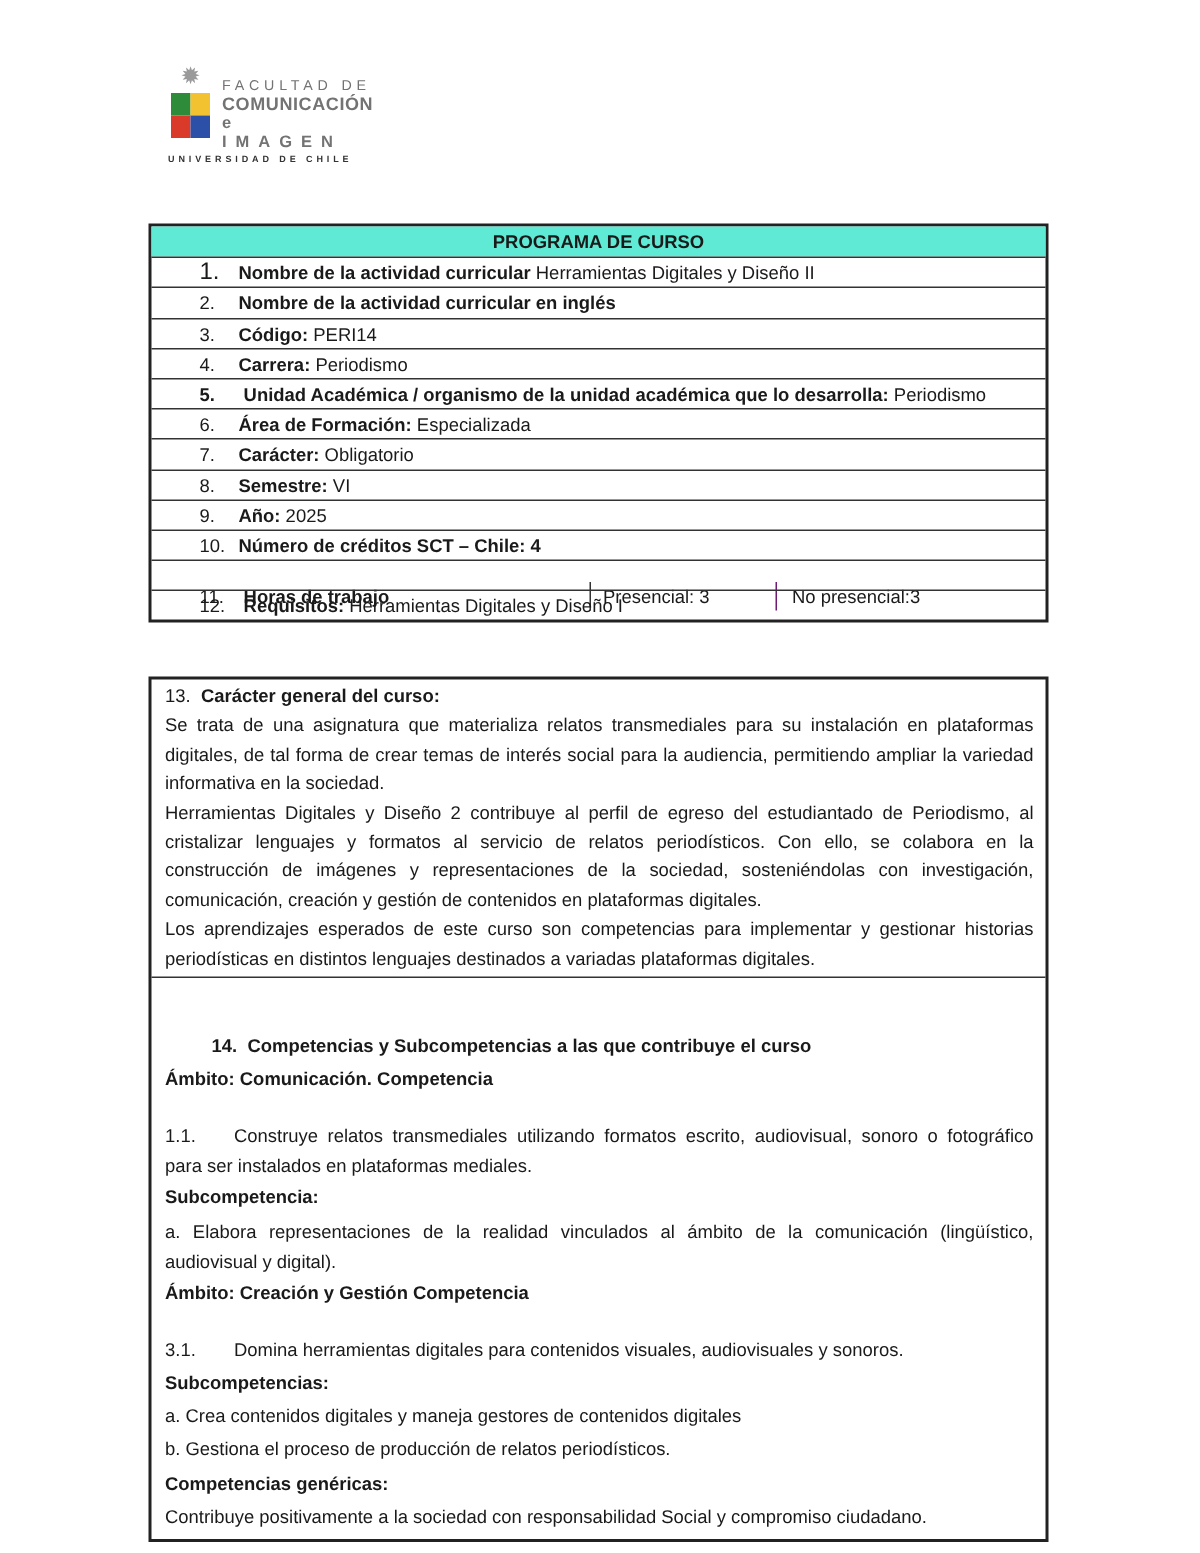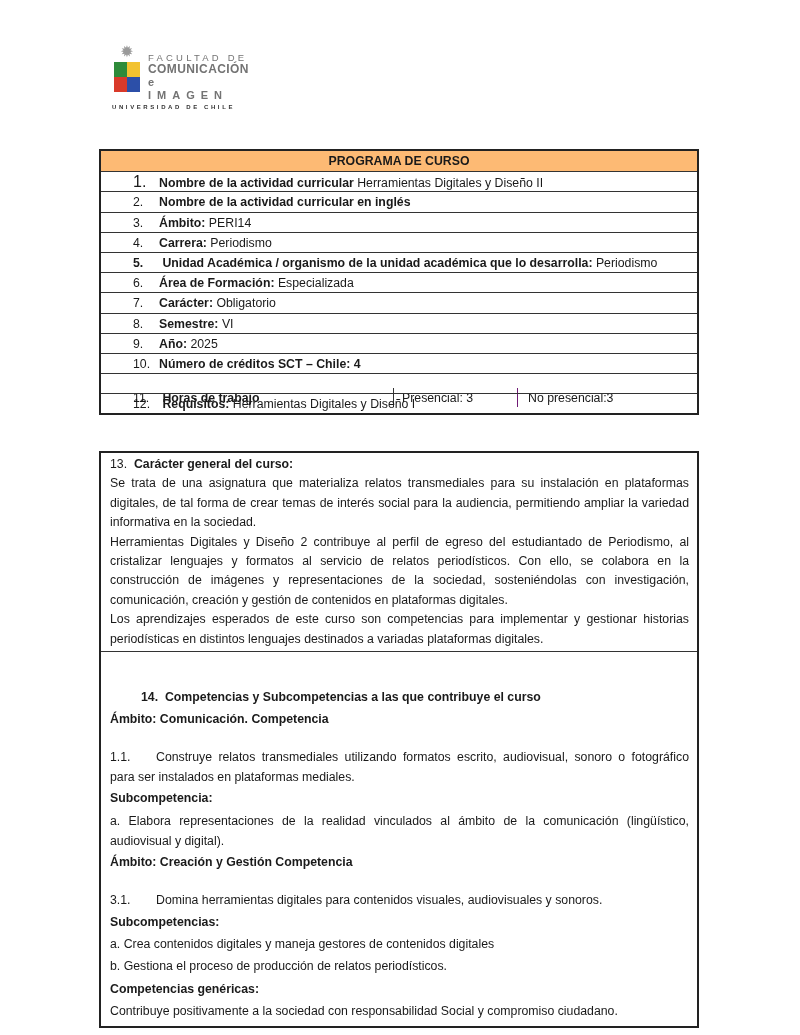--- a/index.html
+++ b/index.html
@@ -24,21 +24,21 @@
   .logo-sub { position: absolute; left: 0; top: 60px; font-size: 6px; letter-spacing: 2.6px;
               font-weight: bold; color: #333; white-space: nowrap; }
 
   
   .box { position: absolute; left: 99px; width: 600px; border: 2px solid #222;
          box-sizing: border-box; font-family: "Liberation Sans", sans-serif; }
   .t1 { top: 149px; }
   .row { border-top: 1px solid #333; height: 20.2px; line-height: 20px;
          font-size: 12.3px; box-sizing: border-box; white-space: nowrap; position: relative; }
   .row:first-child { border-top: none; }
-  .row.head { background: #fdba74; text-align: center; font-weight: bold; }
+  .row.head { background: #5eead4; text-align: center; font-weight: bold; }
   .num { display: inline-block; width: 26px; padding-left: 32px; box-sizing: content-box; }
   .num.big { font-size: 16px; }
   .b { font-weight: bold; }
   .cell-split { display: flex; height: 100%; margin-top: 14px; }
   .cell-split > div { box-sizing: border-box; }
   .c1 { width: 292px; }
   .c2 { width: 124px; border-left: 1px solid #333; padding-left: 8px; }
   .c3 { flex: 1; border-left: 1px solid #701a75; padding-left: 10px; }
 
   .t2 { top: 451px; }
@@ -74,21 +74,21 @@
 <div class="box t1">
   <div class="row head">PROGRAMA DE CURSO</div>
 
   <div class="row">
     <span class="num big">1.</span><span class="b">Nombre de la actividad curricular</span><span> Herramientas Digitales y Diseño II</span>
   </div>
   <div class="row">
     <span class="num">2.</span><span class="b">Nombre de la actividad curricular en inglés</span>
   </div>
   <div class="row">
-    <span class="num">3.</span><span class="b">Ámbito:</span><span> PERI14</span>
+    <span class="num">3.</span><span class="b">Código:</span><span> PERI14</span>
   </div>
   <div class="row">
     <span class="num">4.</span><span class="b">Carrera:</span><span> Periodismo</span>
   </div>
   <div class="row">
     <span class="num b">5.</span><span class="b"> Unidad Académica / organismo de la unidad académica que lo desarrolla:</span><span> Periodismo</span>
   </div>
   <div class="row">
     <span class="num">6.</span><span class="b">Área de Formación:</span><span> Especializada</span>
   </div>

